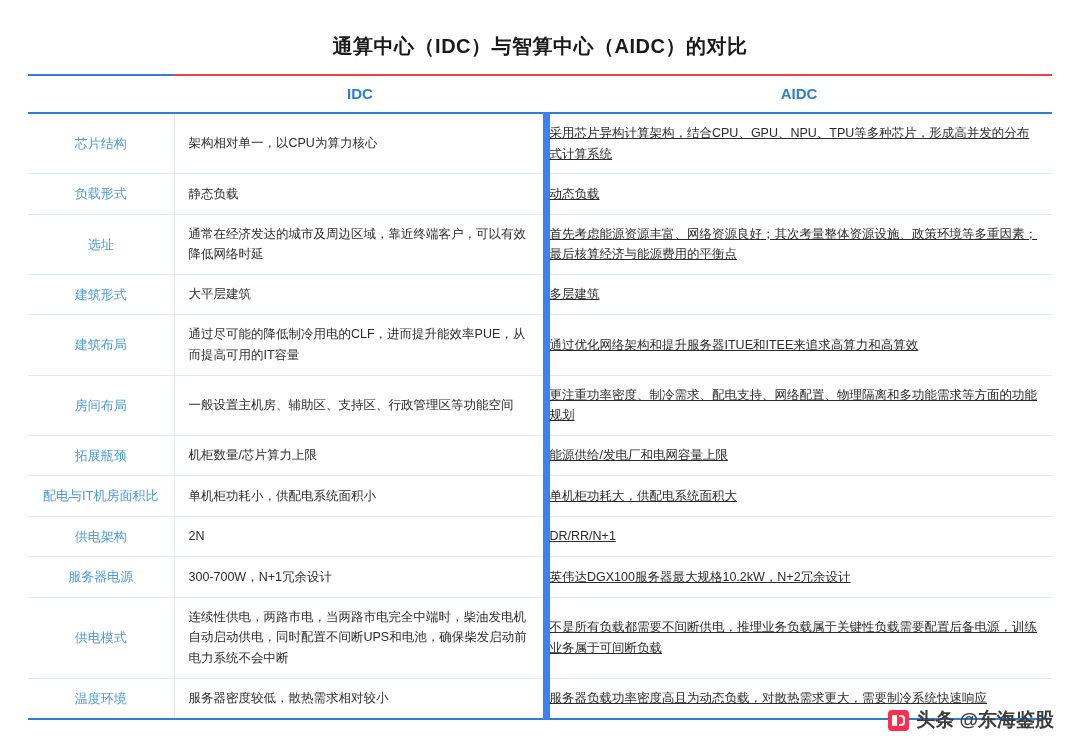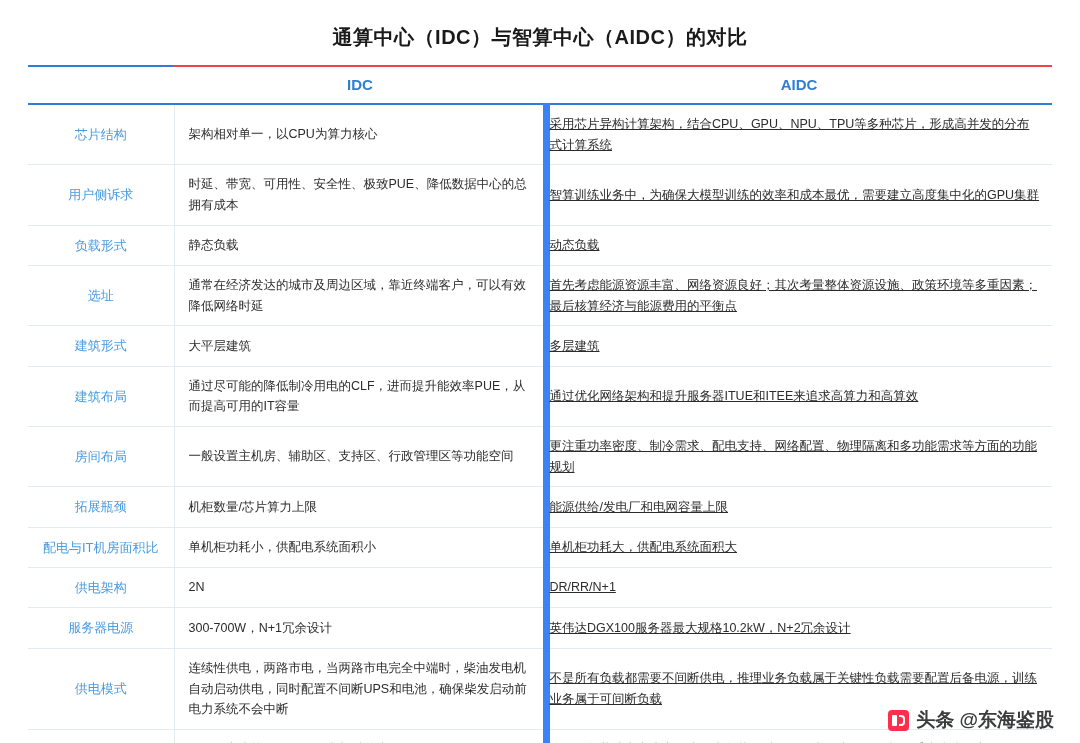--- a/index.html
+++ b/index.html
@@ -23,20 +23,21 @@
     position: relative;
     background: #ffffff;
   }
   .title {
     text-align: center;
     font-size: 20px;
     font-weight: bold;
     color: #1a1a1a;
     letter-spacing: 0.5px;
     padding: 6px 0 14px 0;
+    margin-top: 9px;
   }
   table.cmp {
     width: 1024px;
     border-collapse: collapse;
     table-layout: fixed;
     margin: 0 auto;
   }
   table.cmp col.c-label { width: 146px; }
   table.cmp col.c-idc   { width: 372px; }
   table.cmp col.c-aidc  { width: 506px; }
@@ -141,25 +142,20 @@
         <th>AIDC</th>
       </tr>
     </thead>
     <tbody>
       <tr>
         <td class="label">芯片结构</td>
         <td class="idc">架构相对单一，以CPU为算力核心</td>
         <td class="aidc">采用芯片异构计算架构，结合CPU、GPU、NPU、TPU等多种芯片，形成高并发的分布式计算系统</td>
       </tr>
       <tr>
-        <td class="label">用户侧诉求</td>
-        <td class="idc">时延、带宽、可用性、安全性、极致PUE、降低数据中心的总拥有成本</td>
-        <td class="aidc">智算训练业务中，为确保大模型训练的效率和成本最优，需要建立高度集中化的GPU集群</td>
-      </tr>
-      <tr>
         <td class="label">负载形式</td>
         <td class="idc">静态负载</td>
         <td class="aidc">动态负载</td>
       </tr>
       <tr>
         <td class="label">选址</td>
         <td class="idc">通常在经济发达的城市及周边区域，靠近终端客户，可以有效降低网络时延</td>
         <td class="aidc">首先考虑能源资源丰富、网络资源良好；其次考量整体资源设施、政策环境等多重因素；最后核算经济与能源费用的平衡点</td>
       </tr>
       <tr>

